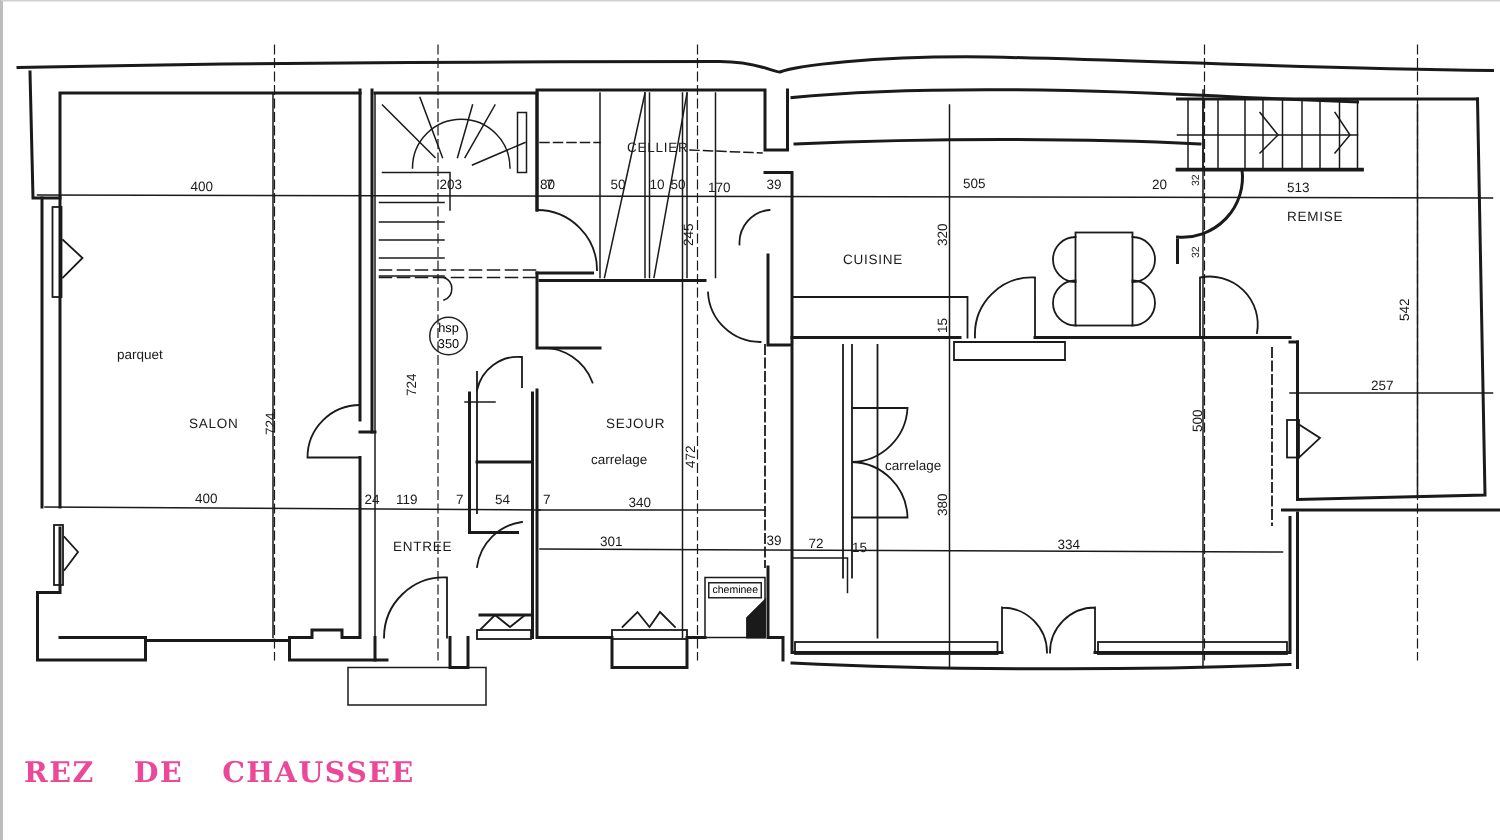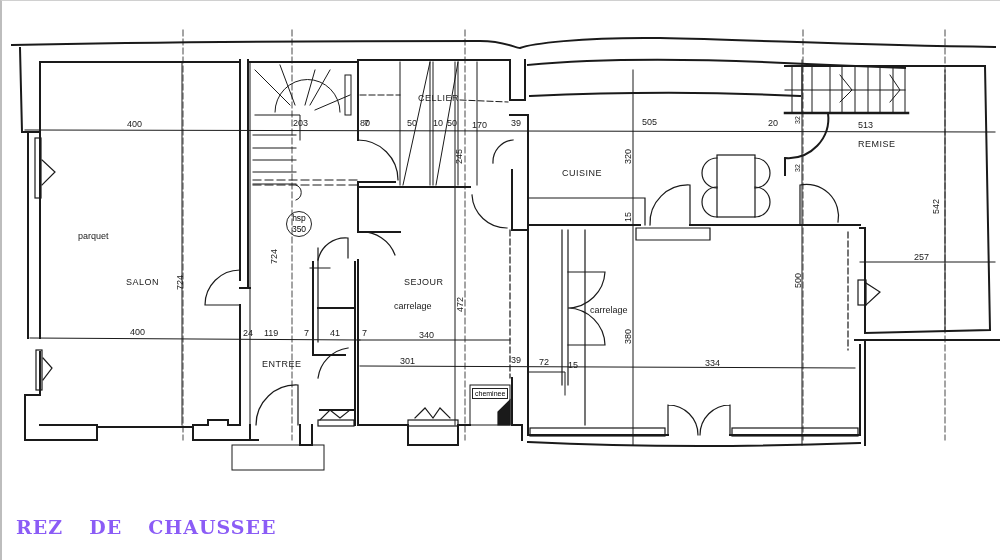--- a/index.html
+++ b/index.html
@@ -4,21 +4,21 @@
   <style>
     html, body { margin: 0; padding: 0; background: #ffffff; }
     body { width: 1000px; height: 560px; position: relative; overflow: hidden; font-family: "Liberation Sans", sans-serif; }
     .frame { position: absolute; left: 0; top: 0; width: 1000px; height: 560px; border-left: 2px solid #bdbdbd; border-top: 1px solid #d0d0d0; box-sizing: border-box; }
     svg { position: absolute; left: 0; top: 0; }
     .lbl { position: absolute; font-family: "Liberation Sans", sans-serif; color: #1a1a1a; white-space: nowrap; line-height: 1; }
     .room { font-size: 9px; letter-spacing: 0.5px; }
     .mat { font-size: 9px; }
     .dim { font-size: 9px; }
     .vdim { font-size: 9px; transform-origin: left top; transform: rotate(-90deg); }
-    .title { position: absolute; left: 16px; top: 516px; font-family: "DejaVu Serif", serif; font-weight: bold; font-size: 19px; letter-spacing: 1px; color: #8b5cf6; }
+    .title { position: absolute; left: 16px; top: 504px; font-family: "DejaVu Serif", serif; font-weight: bold; font-size: 19px; letter-spacing: 1px; color: #ec4899; }
     .title span { margin-right: 26px; }
     .hsp { position: absolute; left: 286px; top: 211px; width: 26px; height: 26px; border: 1.5px solid #222; border-radius: 50%; font-size: 8.5px; text-align: center; line-height: 11px; box-sizing: border-box; padding-top: 1px; }
     .chem { position: absolute; left: 472px; top: 388px; font-size: 7px; border: 1px solid #222; padding: 1px 2px; background: #fff; }
   </style>
 </head>
 <body>
 
 <div class="frame"></div>
 
 <svg width="1000" height="560" viewBox="0 0 1000 560" fill="none" stroke="#1a1a1a" stroke-linecap="square">
@@ -242,21 +242,21 @@
 <div class="lbl dim" style="left:447px;top:119px;">50</div>
 <div class="lbl dim" style="left:472px;top:121px;">170</div>
 <div class="lbl dim" style="left:511px;top:119px;">39</div>
 <div class="lbl dim" style="left:642px;top:118px;">505</div>
 <div class="lbl dim" style="left:768px;top:119px;">20</div>
 <div class="lbl dim" style="left:858px;top:121px;">513</div>
 <div class="lbl dim" style="left:914px;top:253px;">257</div>
 <div class="lbl dim" style="left:243px;top:329px;">24</div>
 <div class="lbl dim" style="left:264px;top:329px;">119</div>
 <div class="lbl dim" style="left:304px;top:329px;">7</div>
-<div class="lbl dim" style="left:330px;top:329px;">41</div>
+<div class="lbl dim" style="left:330px;top:329px;">54</div>
 <div class="lbl dim" style="left:362px;top:329px;">7</div>
 <div class="lbl dim" style="left:419px;top:331px;">340</div>
 <div class="lbl dim" style="left:400px;top:357px;">301</div>
 <div class="lbl dim" style="left:511px;top:356px;">39</div>
 <div class="lbl dim" style="left:539px;top:358px;">72</div>
 <div class="lbl dim" style="left:568px;top:361px;">15</div>
 <div class="lbl dim" style="left:705px;top:359px;">334</div>
 
 <div class="lbl vdim" style="left:176px;top:290px;">724</div>
 <div class="lbl vdim" style="left:270px;top:264px;">724</div>

